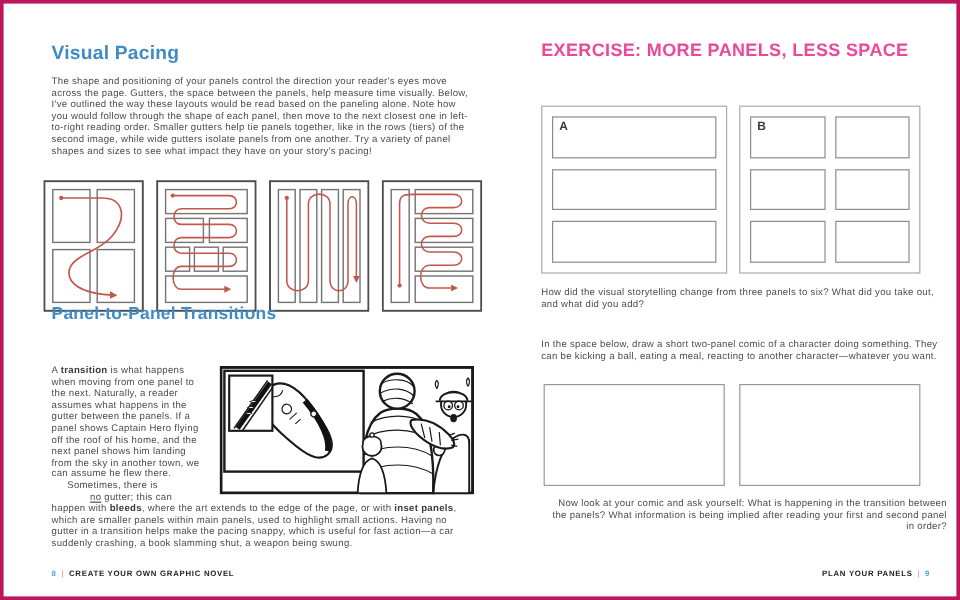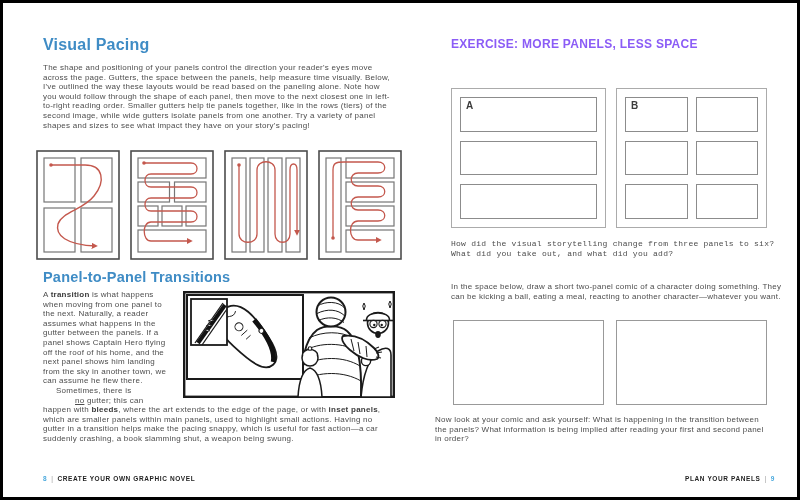--- a/index.html
+++ b/index.html
@@ -1,34 +1,34 @@
 <!DOCTYPE html>
 <html><head>
 <meta charset="utf-8">
 <style>
   html,body{margin:0;padding:0;background:#e9e9e9;}
   .spread{position:relative;width:794px;height:494px;background:#ffffff;
-    border:3px solid #000000;overflow:hidden;
+    border:3px solid #be185d;overflow:hidden;
     font-family:"Liberation Sans","DejaVu Sans",sans-serif;color:#4d4d4d;}
   .abs{position:absolute;}
   
   .h-blue{color:#3f8cc5;font-weight:600;letter-spacing:.2px;}
   .h1{font-size:16px;}
   .h2{font-size:14.5px;}
-  .h-green{color:#8b5cf6;font-weight:700;font-size:12px;letter-spacing:.3px;}
+  .h-green{color:#ec4899;font-weight:700;font-size:15px;letter-spacing:.3px;}
   
   .body-txt{font-size:8px;line-height:9.6px;letter-spacing:.25px;color:#4d4d4d;}
   .rt-bold{font-weight:700;color:#3c3c3c;}
   .rt-underline{text-decoration:underline;padding-left:32px;}
   p{margin:0;}
   .indent{text-indent:13px;}
   
   .diagrams{display:flex;gap:10px;}
   
-  .pt-body{width:352px;}
+  .pt-body{width:352px;margin-top:14px;}
   .pt-fig{float:right;width:212px;height:107px;margin:1px 0 5px 10px;}
   
   .tmpl-row{display:flex;gap:10px;}
   .tmpl{border:1px solid #ababab;background:#fff;box-sizing:border-box;padding:8px;height:140px;}
   .tmpl-a{width:155px;display:flex;flex-direction:column;gap:9px;}
   .tmpl-a .cell{flex:1;border:1px solid #8c8c8c;position:relative;}
   .tmpl-b{width:151px;display:grid;grid-template-columns:1fr 1fr;gap:9px 8px;}
   .tmpl-b .cell{border:1px solid #8c8c8c;position:relative;}
   .tmpl-label{position:absolute;top:2px;left:5px;font-size:10px;font-weight:700;color:#3c3c3c;}
   .closure-row{display:flex;gap:12px;}
@@ -103,21 +103,21 @@
         <rect x="28" y="8" width="48" height="20"></rect>
           <rect x="28" y="32" width="48" height="20"></rect>
         <rect x="28" y="56" width="48" height="20"></rect>
           <rect x="28" y="80" width="48" height="22"></rect>
       </g>
       <circle cx="15" cy="88" r="1.8" fill="#c4584d"></circle>
       <path d="M15,88 V20 C15,13 18,12 26,12 H60 C69,12 69,23 60,23 H40 C31,23 31,36 40,36 H60 C69,36 69,47 60,47 H40 C31,47 31,60 40,60 H60 C69,60 69,71 60,71 H40 C30,71 30,90 40,90 H62" fill="none" stroke="#c4584d" stroke-width="1.3" marker-end="url(#ah)"></path>
     </svg>
   </div>
 
-  <div class="abs" style="left:40px;top:265px;"><span class="h-blue h2">Panel-to-Panel Transitions</span></div>
+  <div class="abs" style="left:40px;top:250px;"><span class="h-blue h2">Panel-to-Panel Transitions</span></div>
 
   <div class="abs pt-body body-txt" style="left:40px;top:287px;">
 
     <svg class="pt-fig" viewBox="0 0 212 107">
       <rect x="1.2" y="1.2" width="209.6" height="104.6" fill="#fff" stroke="#1a1a1a" stroke-width="2.4"></rect>
 
       <g stroke="#1a1a1a" fill="#fff">
         <path d="M178,106 C180,84 186,68 195,60 C203,55 208,57 208,64 L208,106 Z" stroke-width="1.6"></path>
         <circle cx="195" cy="32" r="10.5" stroke-width="1.6"></circle>
         <path d="M183.5,29 C183.5,19.5 206.5,19.5 206.5,29" stroke-width="1.6"></path>
@@ -191,29 +191,29 @@
         <span class="tmpl-label">B</span>
       </div>
       <div class="cell"></div>
       <div class="cell"></div>
       <div class="cell"></div>
       <div class="cell"></div>
       <div class="cell"></div>
     </div>
   </div>
 
-  <p class="abs body-txt" style="left:448px;top:236px;width:330px;font-family:Liberation Mono, monospace;">How did the visual storytelling change from three panels to six? What did you take out, and what did you add?</p>
+  <p class="abs body-txt" style="left:448px;top:236px;width:330px;">How did the visual storytelling change from three panels to six? What did you take out, and what did you add?</p>
 
 
   <p class="abs body-txt" style="left:448px;top:279px;width:334px;">In the space below, draw a short two-panel comic of a character doing something. They can be kicking a ball, eating a meal, reacting to another character—whatever you want.</p>
 
   <div class="abs closure-row" style="left:450px;top:317px;">
     <div class="closure-panel"></div>
     <div class="closure-panel"></div>
   </div>
 
-  <p class="abs body-txt" style="left:432px;top:412px;width:330px;">Now look at your comic and ask yourself: What is happening in the transition between the panels? What information is being implied after reading your first and second panel in order?</p>
+  <p class="abs body-txt" style="left:456px;top:412px;width:330px;text-align:right;">Now look at your comic and ask yourself: What is happening in the transition between the panels? What information is being implied after reading your first and second panel in order?</p>
 
   <div class="abs footer" style="right:22px;top:472px;text-align:right;">
     <span>PLAN YOUR PANELS</span><span class="fsep">|</span><span class="pageno">9</span>
   </div>
 
 </div>
 
 </body></html>

